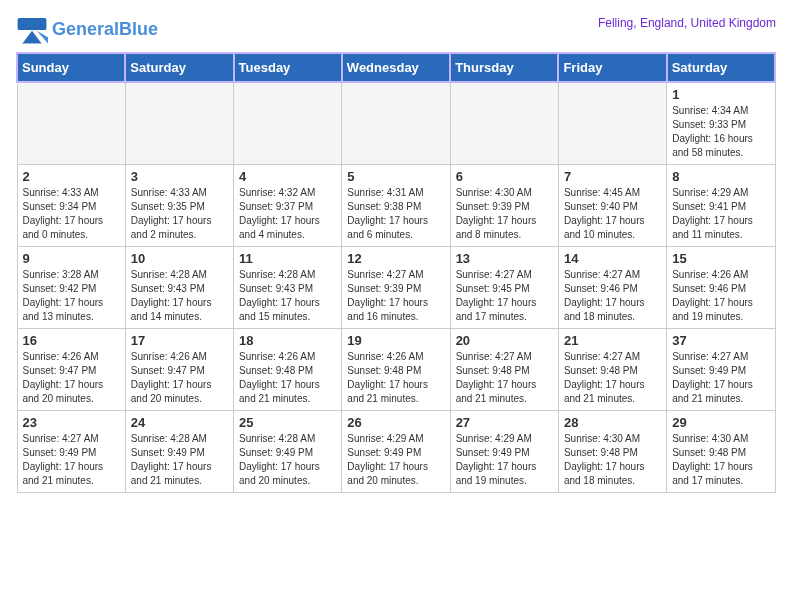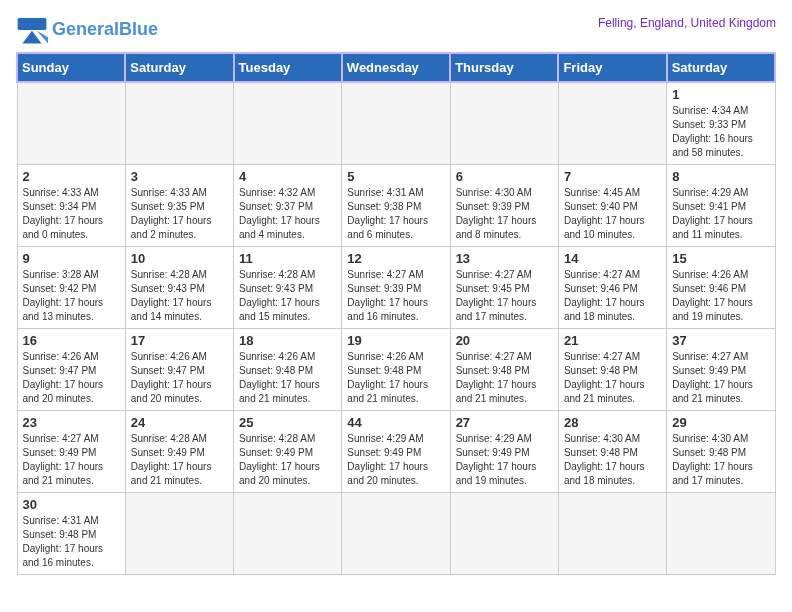--- a/index.html
+++ b/index.html
@@ -304,21 +304,21 @@
 and 21 minutes.</div>
         </td>
         <td>
           <span class="day-number">25</span>
           <div class="day-info">Sunrise: 4:28 AM
 Sunset: 9:49 PM
 Daylight: 17 hours
 and 20 minutes.</div>
         </td>
         <td>
-          <span class="day-number">44</span>
+          <span class="day-number">26</span>
           <div class="day-info">Sunrise: 4:29 AM
 Sunset: 9:49 PM
 Daylight: 17 hours
 and 20 minutes.</div>
         </td>
         <td>
           <span class="day-number">27</span>
           <div class="day-info">Sunrise: 4:29 AM
 Sunset: 9:49 PM
 Daylight: 17 hours
@@ -331,30 +331,15 @@
 Daylight: 17 hours
 and 18 minutes.</div>
         </td>
         <td>
           <span class="day-number">29</span>
           <div class="day-info">Sunrise: 4:30 AM
 Sunset: 9:48 PM
 Daylight: 17 hours
 and 17 minutes.</div>
         </td>
-      </tr>
-      <tr class="last-row">
-        <td>
-          <span class="day-number">30</span>
-          <div class="day-info">Sunrise: 4:31 AM
-Sunset: 9:48 PM
-Daylight: 17 hours
-and 16 minutes.</div>
-        </td>
-        <td class="empty"></td>
-        <td class="empty"></td>
-        <td class="empty"></td>
-        <td class="empty"></td>
-        <td class="empty"></td>
-        <td class="empty"></td>
       </tr>
     </tbody>
 </table>
 
 </body></html>

